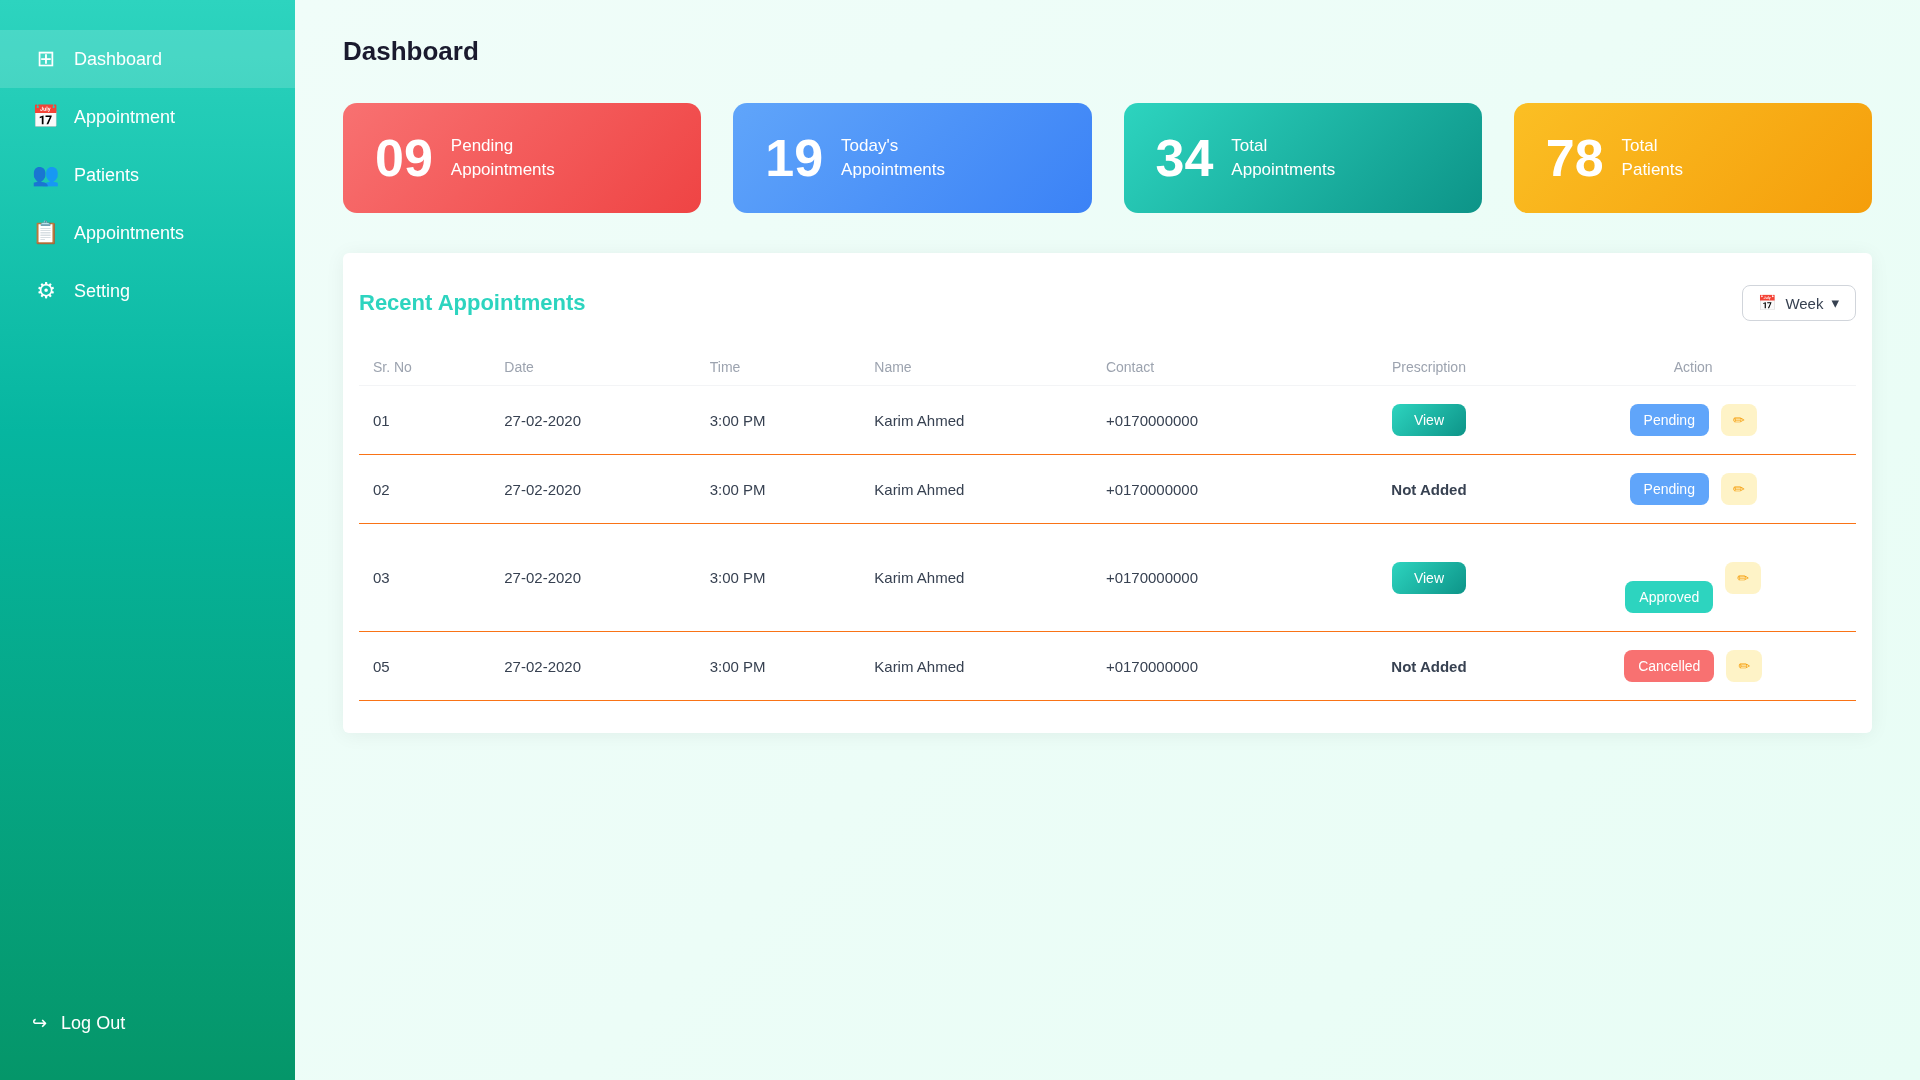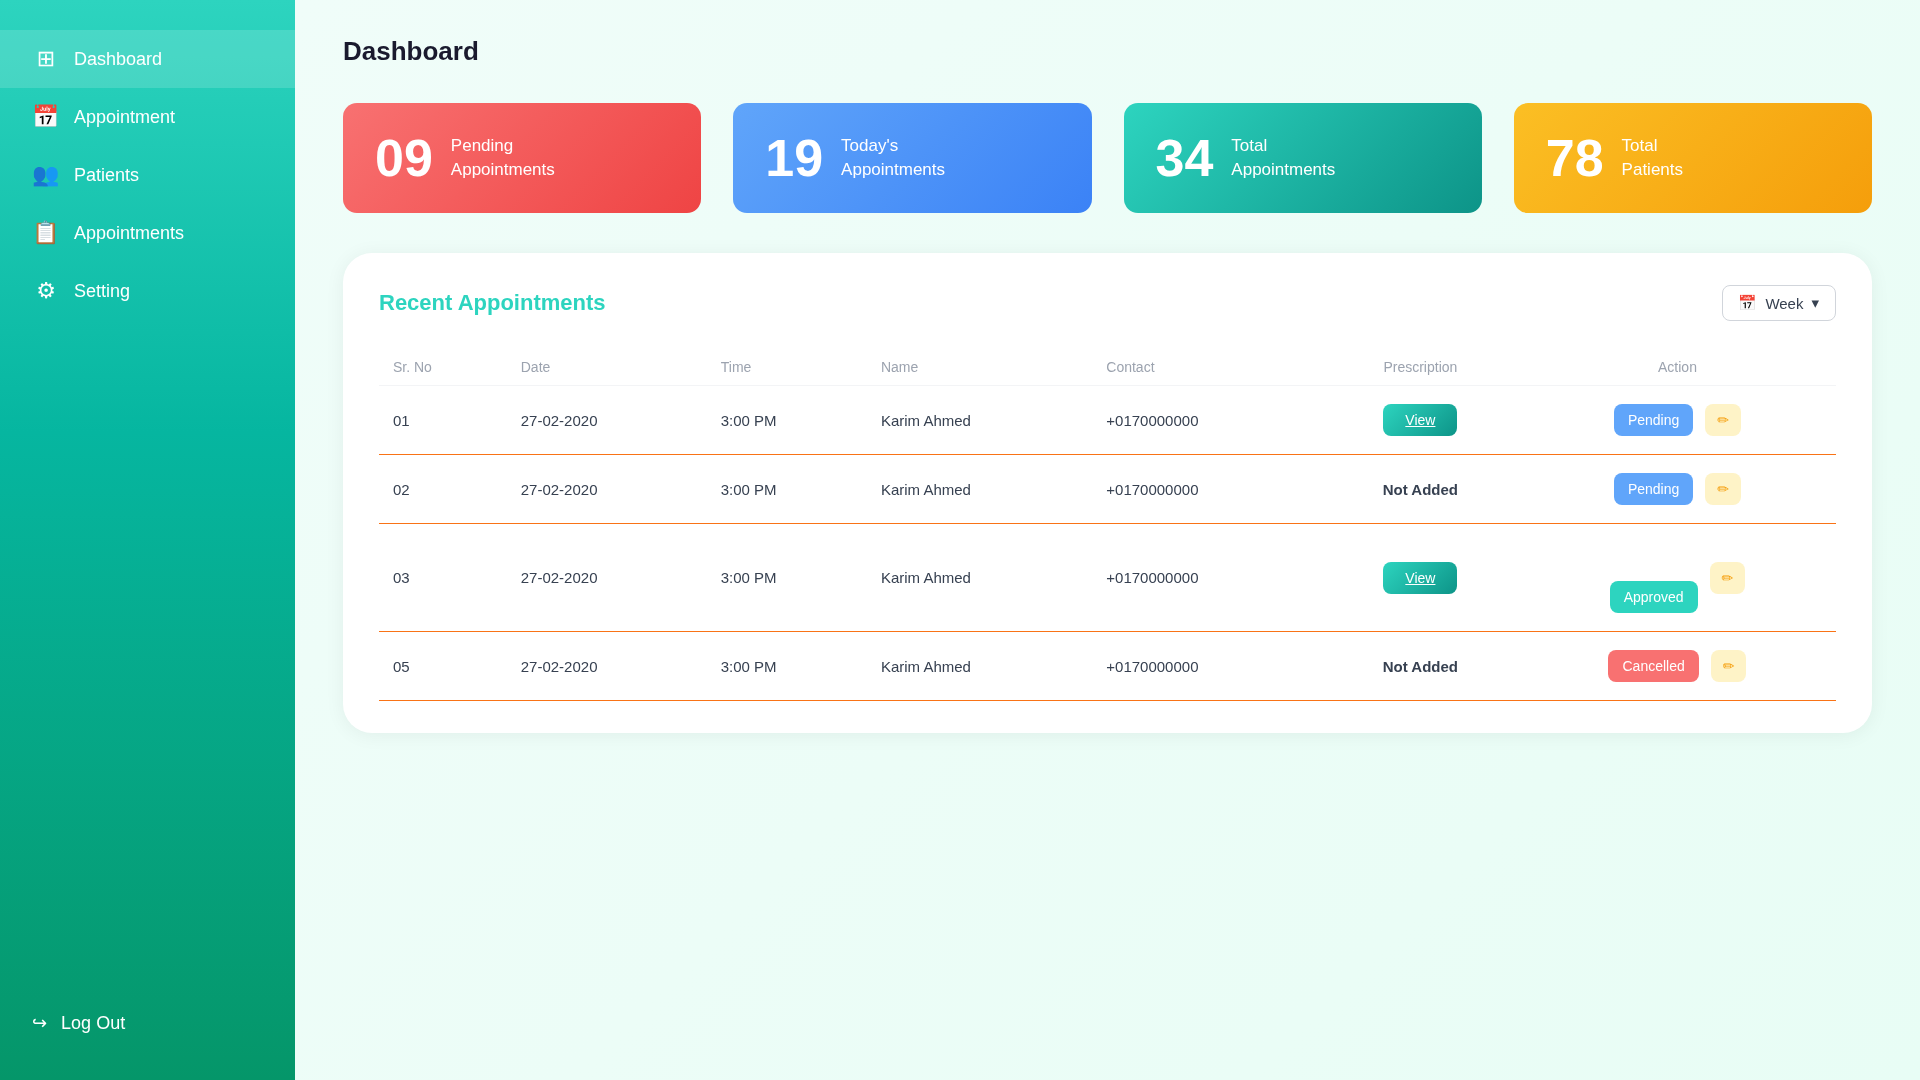--- a/index.html
+++ b/index.html
@@ -80,22 +80,22 @@
     }
     .stat-label {
       font-size: 17px;
       font-weight: 400;
       line-height: 1.4;
     }
 
     
     .appointments-card {
       background: white;
-      border-radius: 29px;
-      padding: 32px 36px;
+      border-radius: 6px;
+      padding: 32px 16px;
       box-shadow: 0 2px 20px rgba(0,0,0,0.06);
     }
     .appointments-header {
       display: flex;
       justify-content: space-between;
       align-items: center;
       margin-bottom: 28px;
     }
     .appointments-title {
       font-size: 22px;
@@ -135,21 +135,20 @@
     .appointments-table th.center, .appointments-table td.center { text-align: center; }
     .btn-view {
       background: linear-gradient(135deg, #2dd4bf, #0d9488);
       color: white;
       border: none;
       border-radius: 8px;
       padding: 8px 22px;
       font-size: 14px;
       font-weight: 500;
       cursor: pointer;
-      text-decoration: underline;
     }
     .status-badge {
       border-radius: 8px;
       padding: 8px 14px;
       font-size: 14px;
       font-weight: 500;
       color: white;
       display: inline-block;
     }
     .status-badge.pending { background: #60a5fa; }

